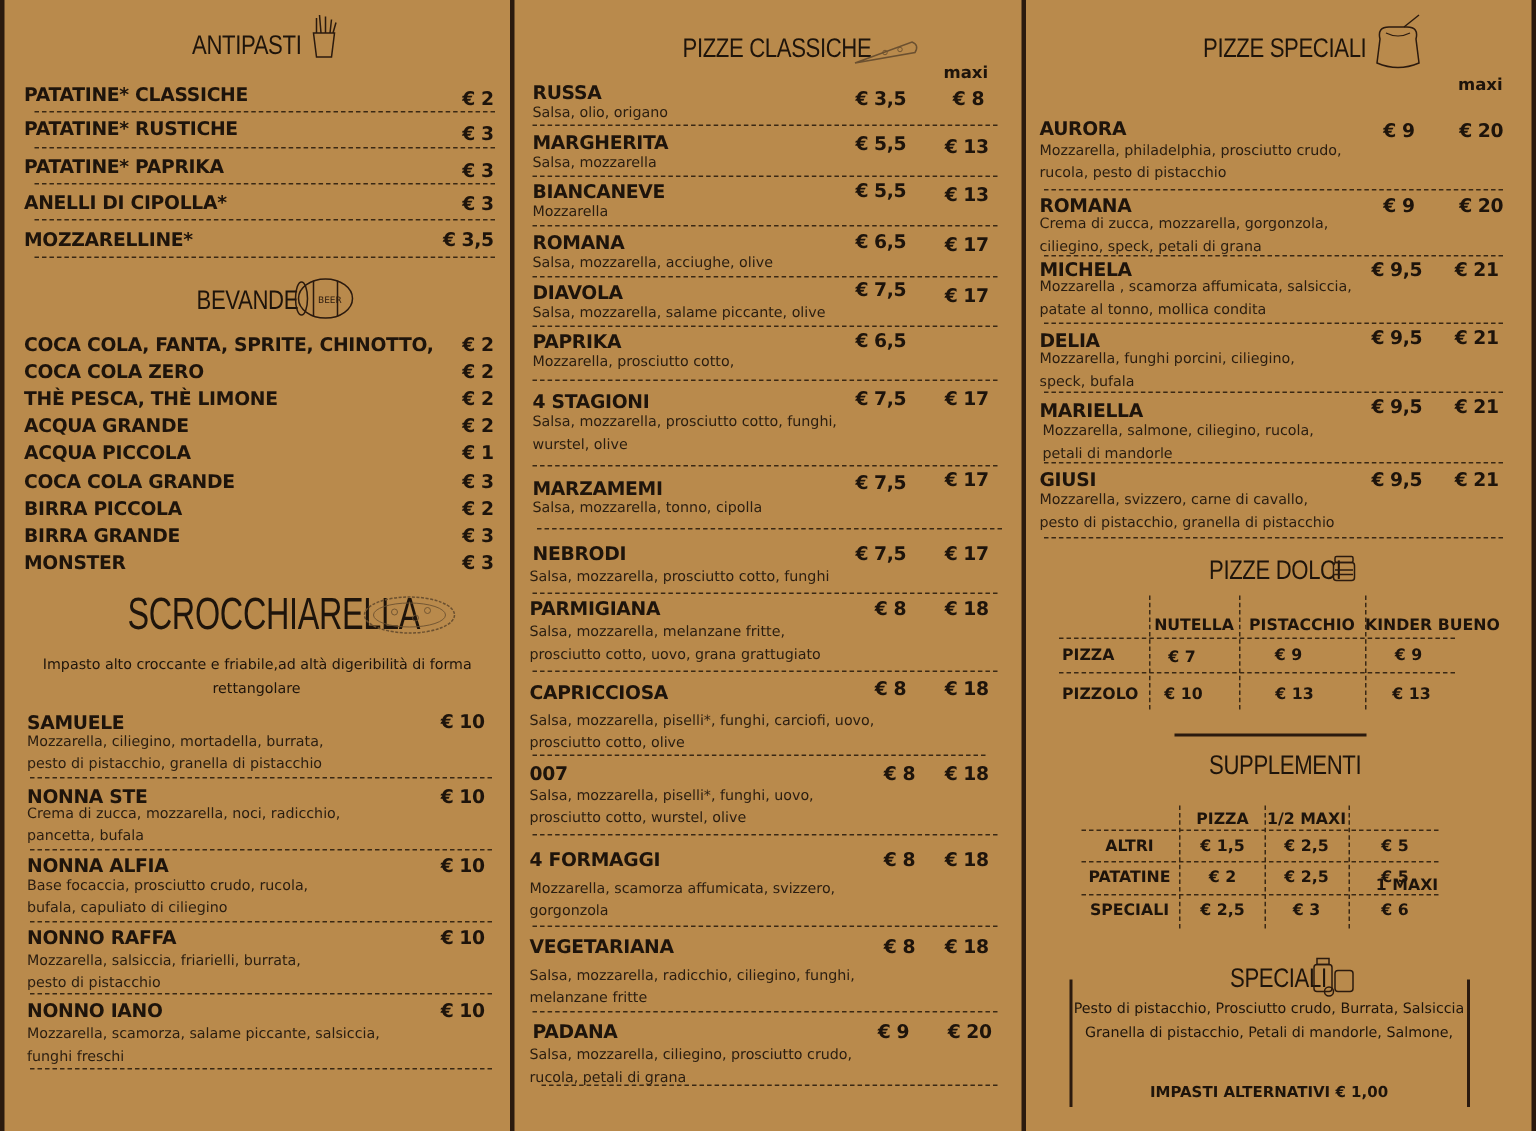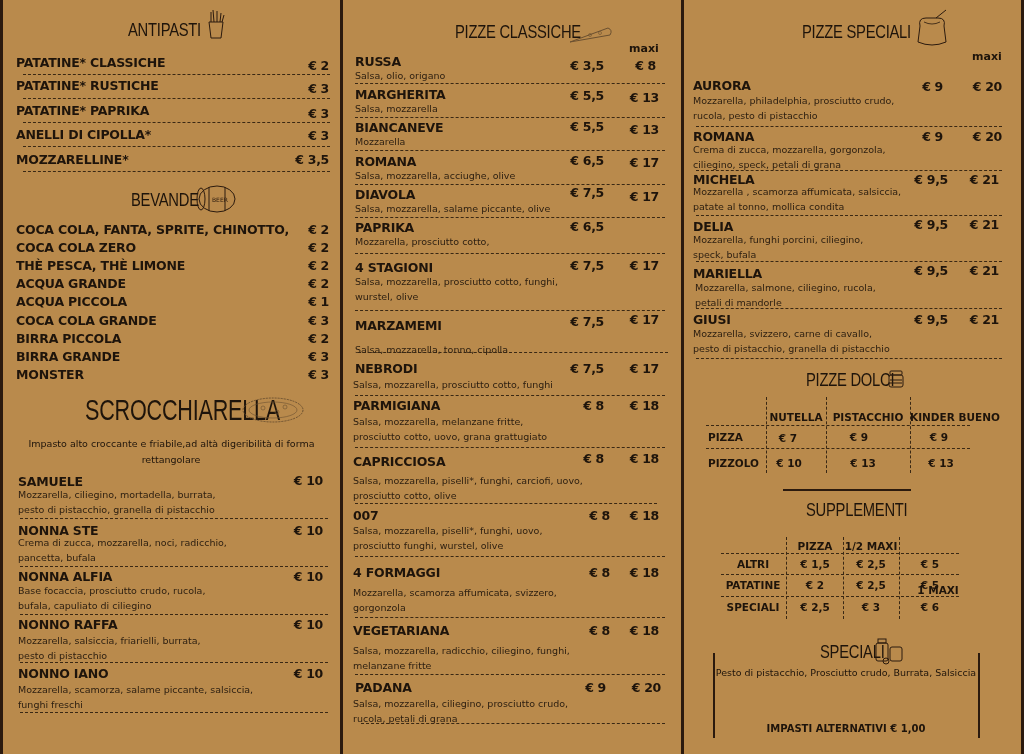--- a/index.html
+++ b/index.html
@@ -226,21 +226,21 @@
   <div class="item-name" style="left:12px;top:260px;">4 STAGIONI</div>
   <div class="price" style="left:225px;width:36px;top:258px;">€ 7,5</div>
   <div class="price" style="left:283px;width:33px;top:258px;">€ 17</div>
   <div class="desc" style="left:12px;top:274px;">Salsa, mozzarella, prosciutto cotto, funghi,</div>
   <div class="desc" style="left:12px;top:289px;">wurstel, olive</div>
   <div class="dash" style="left:12px;width:310px;top:310px;"></div>
 
   <div class="item-name" style="left:12px;top:318px;">MARZAMEMI</div>
   <div class="price" style="left:225px;width:36px;top:314px;">€ 7,5</div>
   <div class="price" style="left:283px;width:33px;top:312px;">€ 17</div>
-  <div class="desc" style="left:12px;top:342px;">Salsa, mozzarella, tonno, cipolla</div>
+  <div class="desc" style="left:12px;top:331px;">Salsa, mozzarella, tonno, cipolla</div>
   <div class="dash" style="left:15px;width:310px;top:352px;"></div>
 
   <div class="item-name" style="left:12px;top:361px;">NEBRODI</div>
   <div class="price" style="left:225px;width:36px;top:361px;">€ 7,5</div>
   <div class="price" style="left:283px;width:33px;top:361px;">€ 17</div>
   <div class="desc" style="left:10px;top:377px;">Salsa, mozzarella, prosciutto cotto, funghi</div>
   <div class="dash" style="left:12px;width:310px;top:395px;"></div>
 
   <div class="item-name" style="left:10px;top:398px;">PARMIGIANA</div>
   <div class="price" style="left:238px;width:23px;top:398px;">€ 8</div>
@@ -253,21 +253,21 @@
   <div class="price" style="left:238px;width:23px;top:451px;">€ 8</div>
   <div class="price" style="left:283px;width:33px;top:451px;">€ 18</div>
   <div class="desc" style="left:10px;top:473px;">Salsa, mozzarella, piselli*, funghi, carciofi, uovo,</div>
   <div class="desc" style="left:10px;top:488px;">prosciutto cotto, olive</div>
   <div class="dash" style="left:12px;width:302px;top:503px;"></div>
 
   <div class="item-name" style="left:10px;top:508px;">007</div>
   <div class="price" style="left:244px;width:23px;top:508px;">€ 8</div>
   <div class="price" style="left:283px;width:33px;top:508px;">€ 18</div>
   <div class="desc" style="left:10px;top:523px;">Salsa, mozzarella, piselli*, funghi, uovo,</div>
-  <div class="desc" style="left:10px;top:538px;">prosciutto funghi, wurstel, olive</div>
+  <div class="desc" style="left:10px;top:538px;">prosciutto cotto, wurstel, olive</div>
   <div class="dash" style="left:12px;width:310px;top:556px;"></div>
 
   <div class="item-name" style="left:10px;top:565px;">4 FORMAGGI</div>
   <div class="price" style="left:244px;width:23px;top:565px;">€ 8</div>
   <div class="price" style="left:283px;width:33px;top:565px;">€ 18</div>
   <div class="desc" style="left:10px;top:585px;">Mozzarella, scamorza affumicata, svizzero,</div>
   <div class="desc" style="left:10px;top:600px;">gorgonzola</div>
   <div class="dash" style="left:12px;width:310px;top:617px;"></div>
 
   <div class="item-name" style="left:10px;top:623px;">VEGETARIANA</div>
@@ -397,14 +397,15 @@
   <div class="solid" style="left:29px;width:2px;top:653px;height:85px;"></div>
   <div class="solid" style="left:294px;width:2px;top:653px;height:85px;"></div>
   <div class="title med" style="left:136px;top:642px;">SPECIALI</div>
   <svg class="icon" style="left:190px;top:637px;" width="32" height="28" viewBox="0 0 32 28">
     <rect x="2" y="6" width="12" height="18" rx="2" fill="none" stroke="#2b1a0e"></rect>
     <rect x="4" y="2" width="8" height="4" fill="none" stroke="#2b1a0e"></rect>
     <rect x="16" y="10" width="12" height="14" rx="2" fill="none" stroke="#2b1a0e"></rect>
     <circle cx="12" cy="24" r="3" fill="none" stroke="#2b1a0e"></circle>
   </svg>
   <div class="center-text" style="left:30px;width:264px;top:665px;">Pesto di pistacchio, Prosciutto crudo, Burrata, Salsiccia</div>
+  <div class="center-text" style="left:30px;width:264px;top:681px;">Granella di pistacchio, Petali di mandorle, Salmone,</div>
   <div class="tcell" style="left:30px;width:264px;top:723px;font-size:10px;">IMPASTI ALTERNATIVI € 1,00</div>
 </div>
 
 </body></html>

